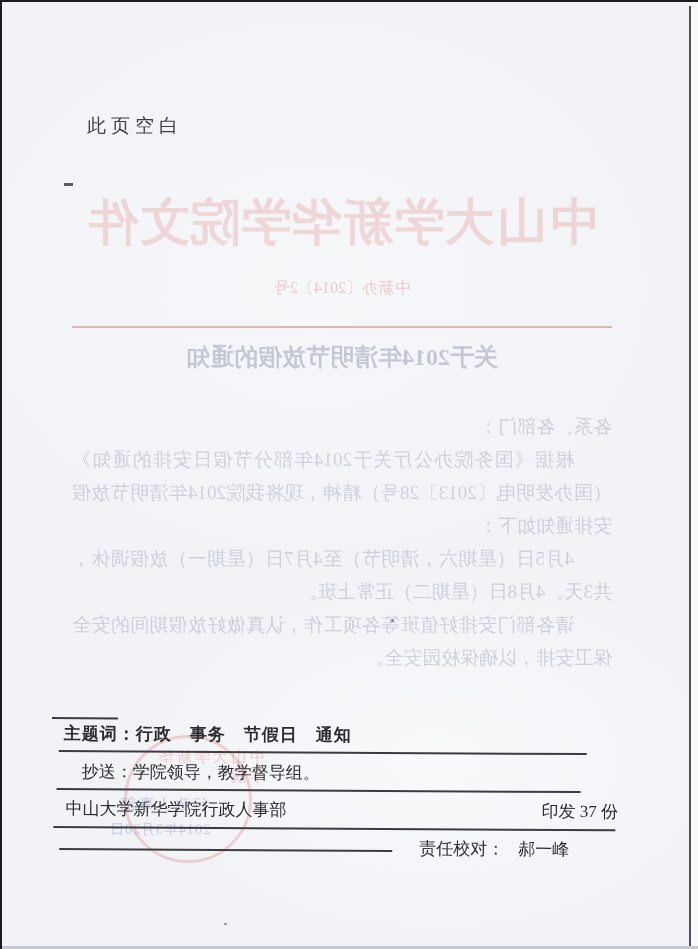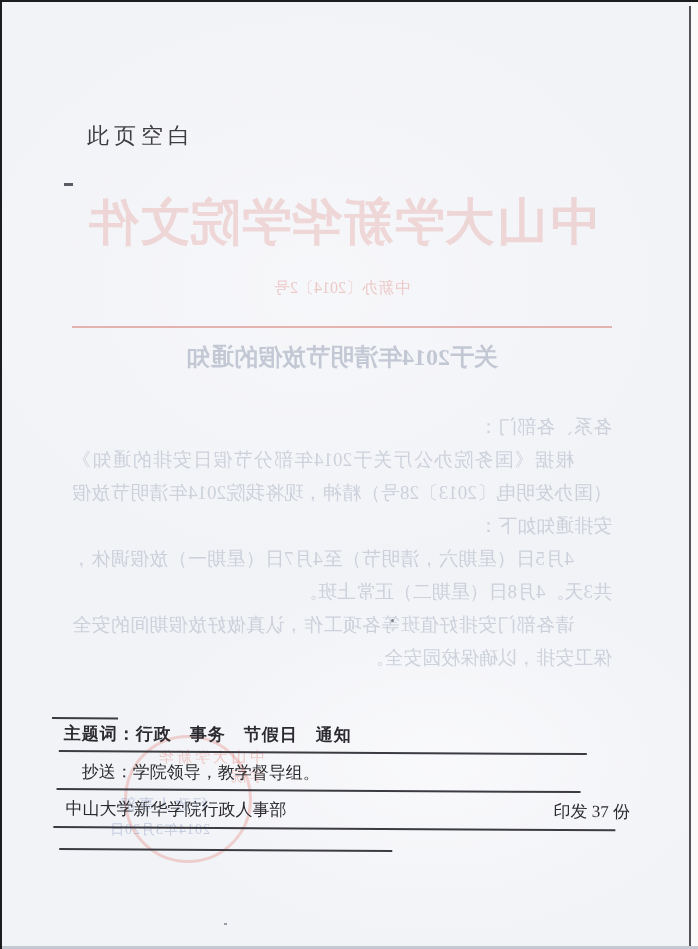--- a/index.html
+++ b/index.html
@@ -9,21 +9,21 @@
       radial-gradient(ellipse 420px 260px at 62% 80%, rgba(255,255,255,.55), rgba(255,255,255,0) 70%),
       radial-gradient(ellipse 500px 400px at 45% 30%, rgba(255,255,255,.35), rgba(255,255,255,0) 75%),
       #f2f3f7;
     border-top:2px solid #1c1c1f;
     border-left:2px solid #1c1c1f;
     box-sizing:border-box;}
   .right-strip{position:absolute;top:0;right:0;width:7px;height:949px;background:#fafafb;}
   .right-scanline{position:absolute;top:4px;right:7px;width:2px;height:945px;background:#54555c;}
   .bottom-edge{position:absolute;left:0;bottom:0;width:698px;height:3px;background:#c6c9d2;}
 
-  .blank-note{position:absolute;left:85px;top:119px;font-size:22px;letter-spacing:5px;color:#3e3e42;}
+  .blank-note{position:absolute;left:85px;top:111px;font-size:19px;letter-spacing:5px;color:#3e3e42;}
 
   
   .ghost{position:absolute;left:70px;top:190px;width:540px;transform:scaleX(-1);
     -webkit-user-select:none;user-select:none;}
   .g-title{font-size:50px;font-weight:bold;text-align:center;letter-spacing:1px;
     color:rgba(214,92,82,0.20);line-height:60px;}
   .g-docnum{margin-top:26px;font-size:16px;text-align:center;color:rgba(214,92,82,0.30);}
   .g-rule{margin-top:27px;height:2px;background:rgba(211,106,96,0.48);}
   .g-heading{margin-top:13px;font-size:24px;font-weight:bold;text-align:center;
     color:rgba(96,112,140,0.34);}
@@ -49,21 +49,21 @@
   .f-lineA{left:7px;top:33px;width:528px;}
   .f-lineB{left:5px;top:71px;width:524px;}
   .f-lineC{left:2px;top:109px;width:562px;}
   .f-lineD{left:8px;top:131px;width:333px;}
   .f-lineE{left:447px;top:145px;width:66px;height:2px;background:#3b3b41;}
   .f-row{position:absolute;white-space:nowrap;font-size:17px;}
   .f-subject{left:12px;top:5px;font-weight:bold;letter-spacing:1px;}
   .f-cc{left:30px;top:43px;}
   .f-issuer{left:14px;top:80px;}
   .f-date{left:243px;top:80px;letter-spacing:1px;}
-  .f-copies{left:502px;top:80px;}
+  .f-copies{left:490px;top:80px;}
   .f-proof{left:368px;top:118px;}
 
   
   .speck{position:absolute;background:#5a5b63;}
   .speck1{left:62px;top:181px;width:9px;height:3px;}
   .speck2{left:691px;top:183px;width:4px;height:3px;background:#8a8b92;}
   .speck3{left:389px;top:617px;width:3px;height:3px;border-radius:50%;background:#7d7e86;}
   .speck4{left:222px;top:921px;width:3px;height:2px;background:#9b9ca3;}
 </style>
 </head>
@@ -100,20 +100,23 @@
     <div class="f-row f-cc">
       <span>抄送：</span><span>学院领导，教学督导组。</span>
     </div>
     <div class="f-line f-lineB"></div>
 
     <div class="f-row f-issuer">中山大学新华学院行政人事部</div>
     <div class="f-row f-copies">印发 37 份</div>
     <div class="f-line f-lineC"></div>
 
     <div class="f-line f-lineD"></div>
+    <div class="f-row f-proof">
+      <span>责任校对：</span><span style="display:inline-block;width:14px;"></span><span>郝一峰</span>
+    </div>
     <div class="f-lineE"></div>
   </div>
 
   <div class="speck speck1"></div>
   <div class="speck speck2"></div>
   <div class="speck speck3"></div>
   <div class="speck speck4"></div>
 
   <div class="right-scanline"></div>
   <div class="right-strip"></div>

